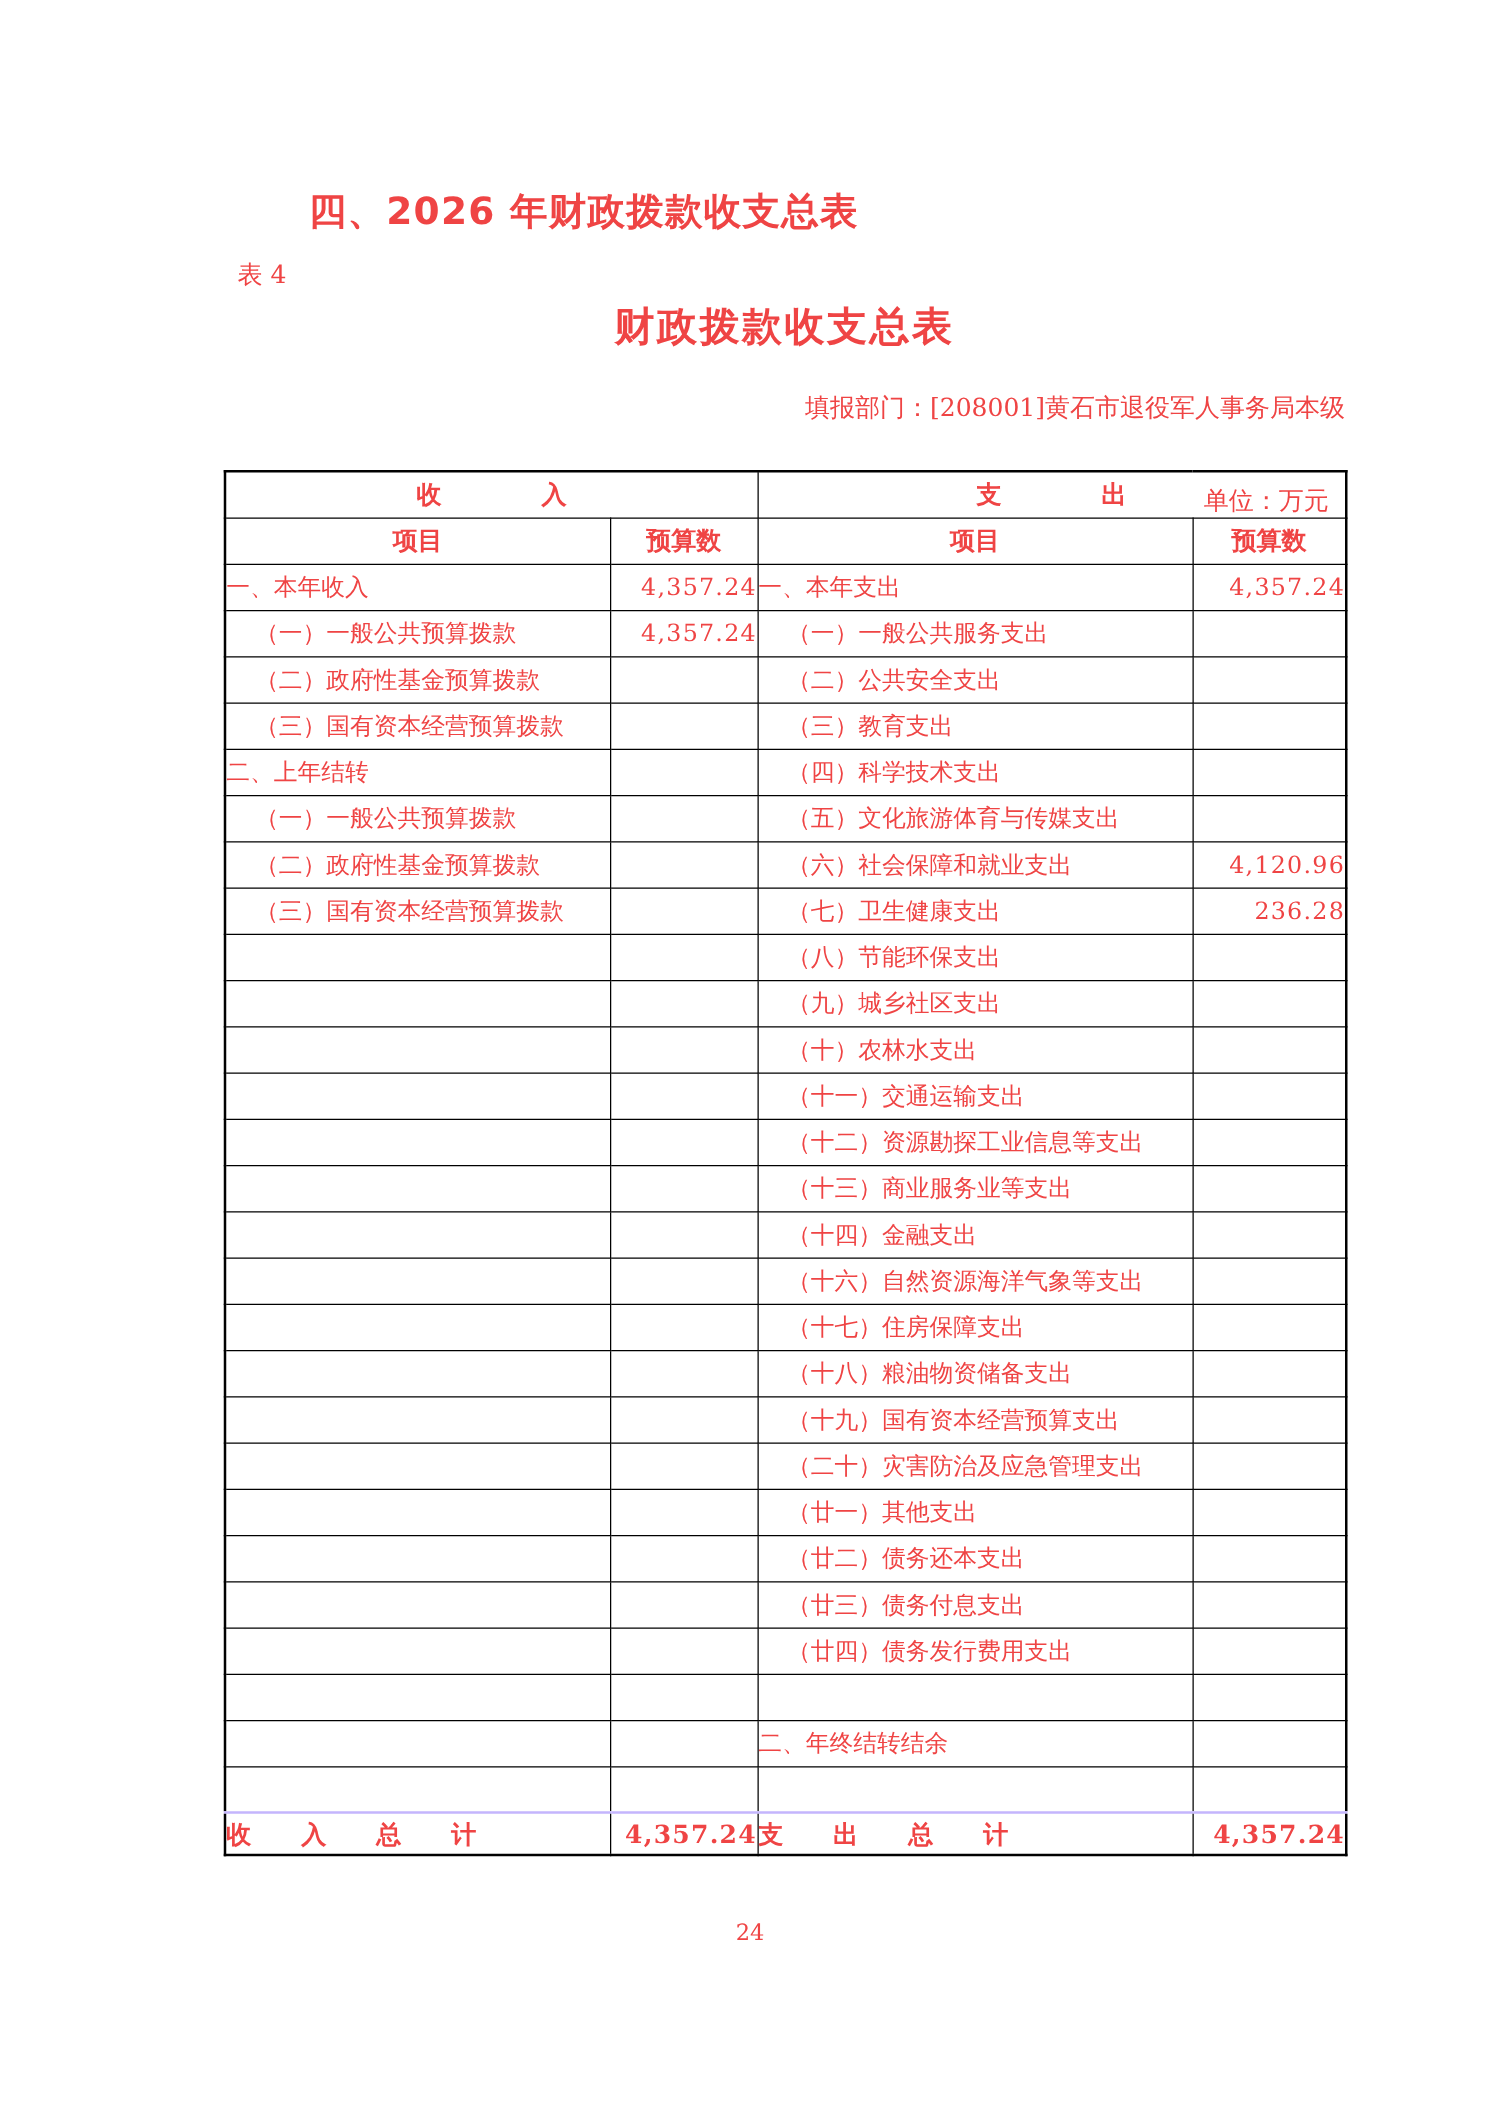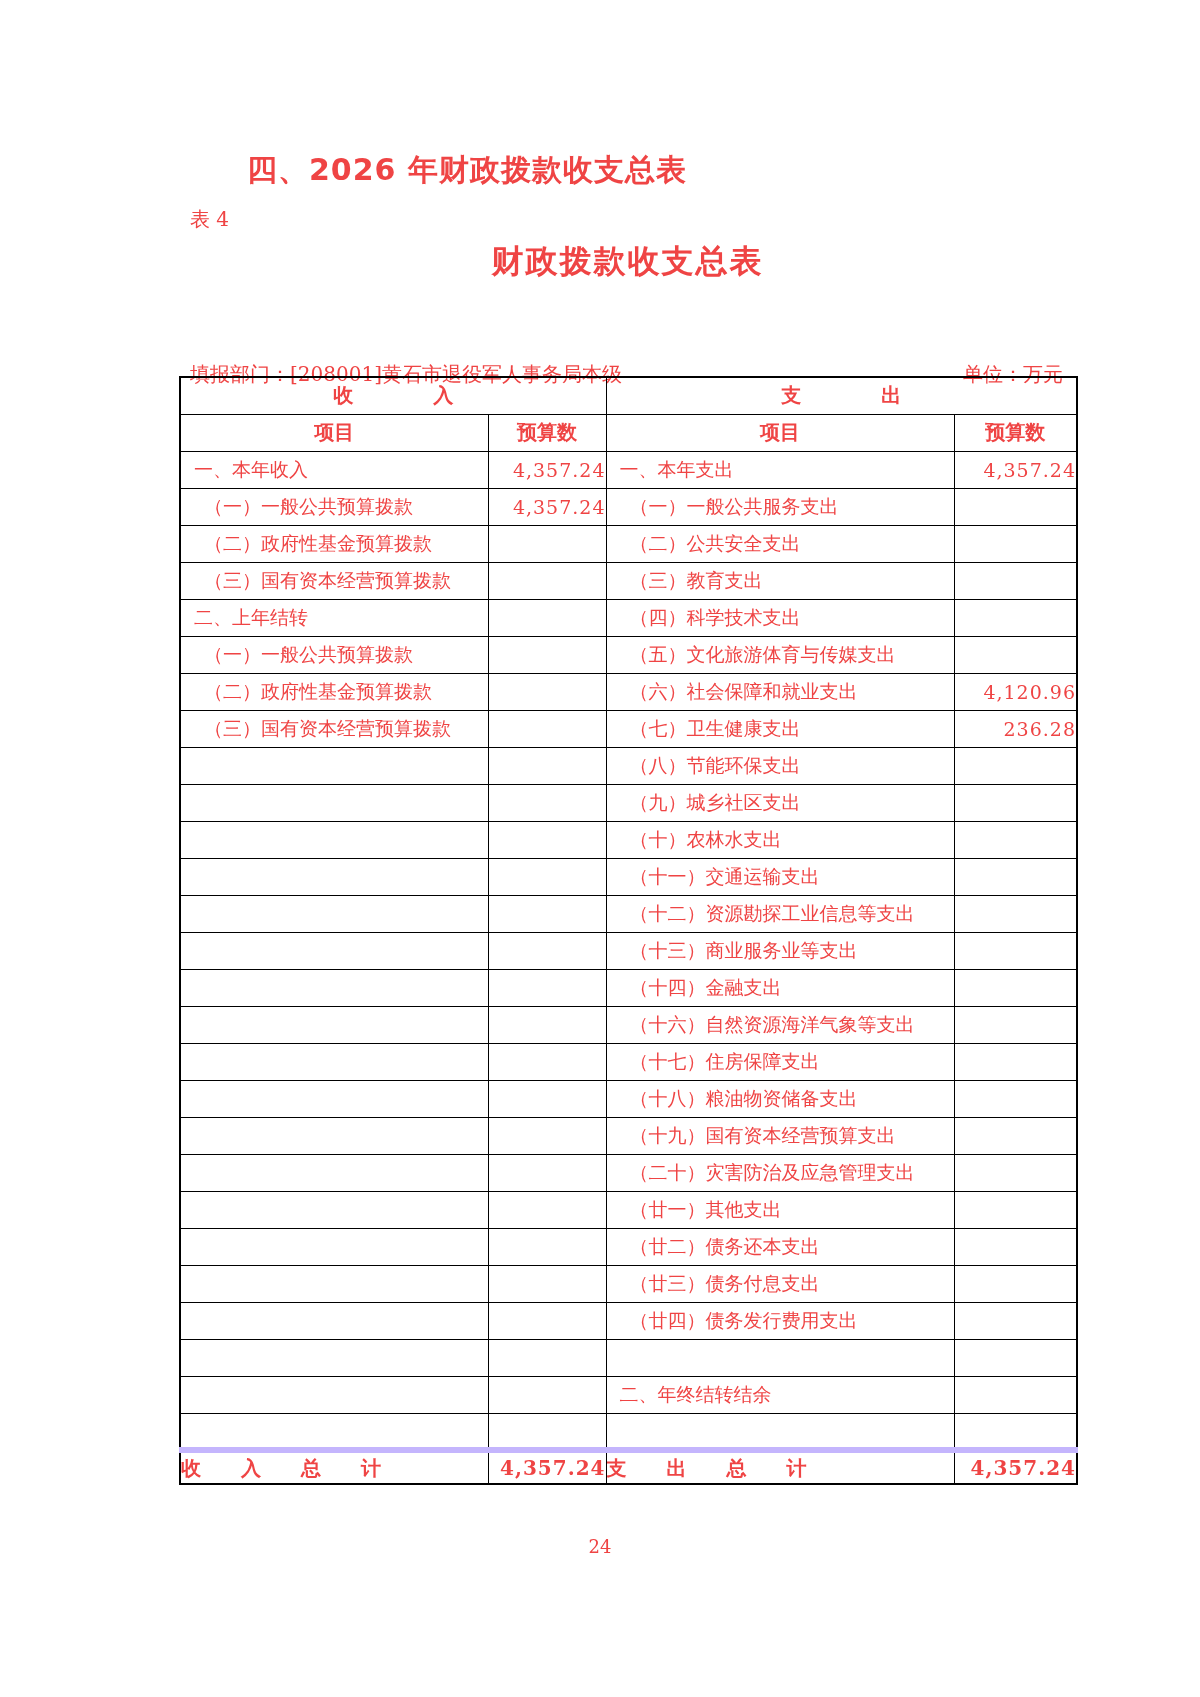--- a/index.html
+++ b/index.html
@@ -17,43 +17,43 @@
     position:absolute; left:190px; top:207px; font-size:20px; line-height:1.2;
   }
   .doc-title {
     position:absolute; left:179px; top:243px; width:897px; text-align:center;
     font-family:"DejaVu Sans","Liberation Sans",sans-serif;
     font-size:32px; font-weight:bold; line-height:1.15; letter-spacing:2px;
   }
   .meta-row {
     position:absolute; left:179px; top:313px; width:897px;
     display:flex; justify-content:space-between; align-items:flex-end;
-    font-size:20px; line-height:1.3;
+    font-size:20px; line-height:1.3;flex-direction:column;
   }
   .meta-row .dept { padding-left:11px; }
   .meta-row .unit { padding-right:13px;margin-top:48px; }
   table.budget {
     position:absolute; left:179px; top:344px; width:897px;
     border-collapse:collapse; table-layout:fixed;
     border:2px solid #000;
     margin-top:32px;
   }
   table.budget th, table.budget td {
     border:1.5px solid #000; vertical-align:middle;
     font-size:19px; overflow:hidden; white-space:nowrap; padding:0;
   }
   table.budget thead tr { height:37px; }
   table.budget thead th { font-weight:bold; font-size:20px; text-align:center; }
   table.budget tbody tr { height:37px; }
   td.item { text-align:left; padding-left:13px; }
-  td.item.ind1 { padding-left:13px; }
+  td.item.ind1 { }
   td.item.ind2 { padding-left:23px; }
   td.num { text-align:right; padding-right:12px; letter-spacing:1px; }
   table.budget tfoot tr { height:34px; }
-  table.budget tfoot td { font-weight:bold; font-size:20px; border-top:6px solid #c4b5fd; }
+  table.budget tfoot td { font-weight:bold; font-size:20px; border-top:2px solid #c4b5fd; }
   .page-number {
     position:absolute; left:0; top:1536px; width:1200px; text-align:center;
     font-size:18px;
   }
 </style>
 </head>
 <body>
 
 <div class="page">
 

